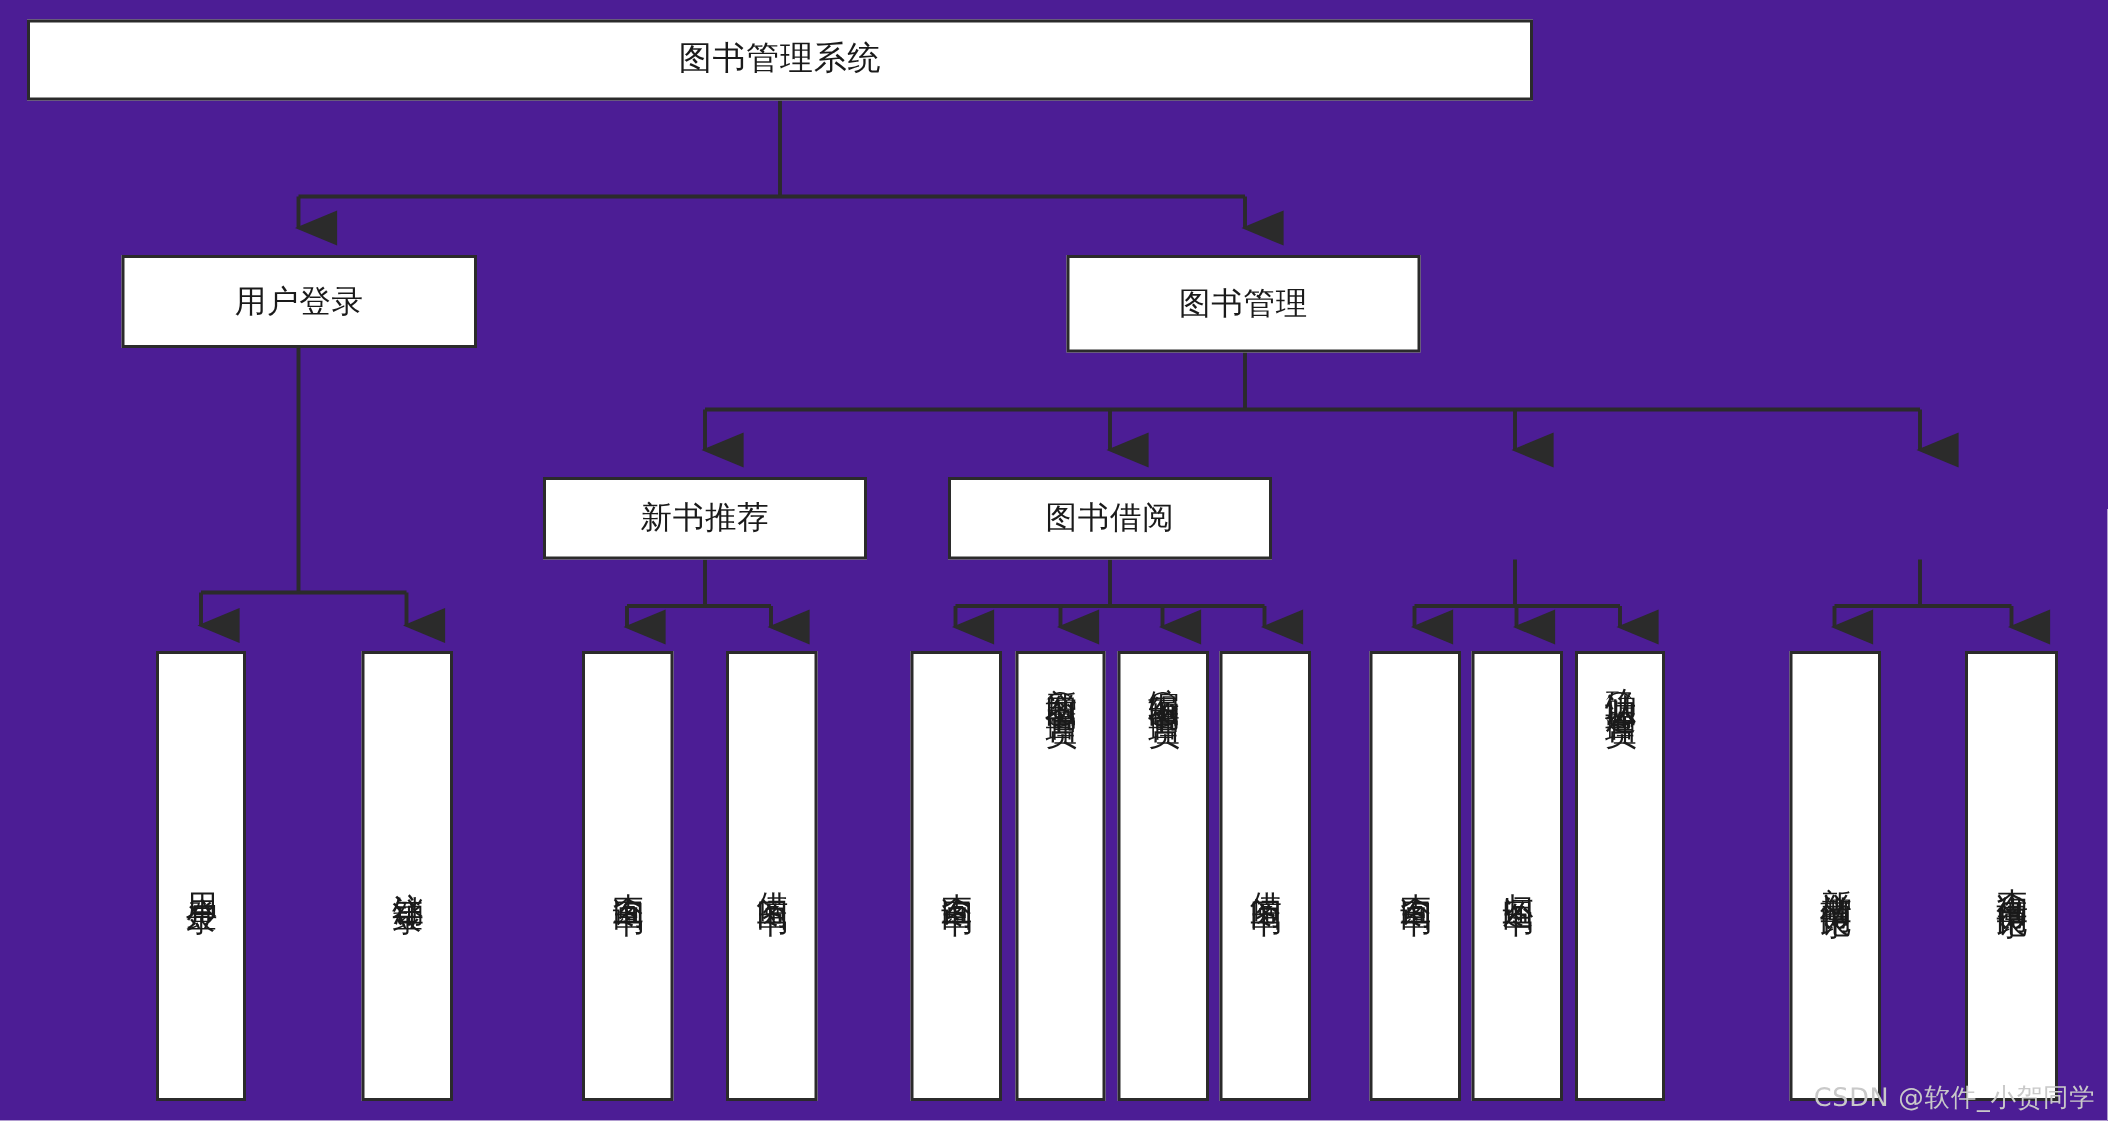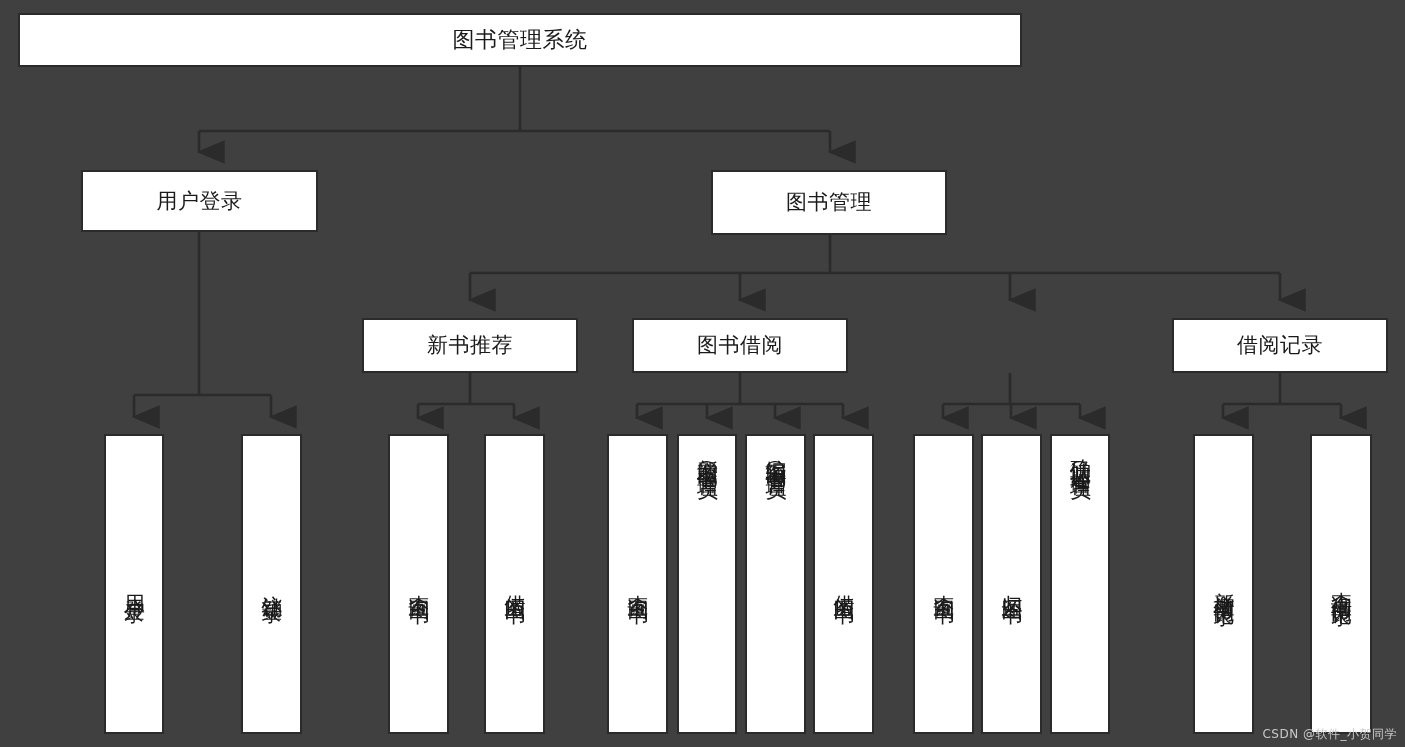--- a/index.html
+++ b/index.html
@@ -8,21 +8,21 @@
     padding: 0;
     background: #ffffff;
   }
   body {
     font-family: "DejaVu Sans", "Liberation Sans", sans-serif;
   }
   #canvas {
     position: relative;
     width: 1405px;
     height: 747px;
-    background: #404040;
+    background: #4c1d95;
     overflow: hidden;
   }
   #connectors {
     position: absolute;
     left: 0;
     top: 0;
     width: 1405px;
     height: 747px;
     pointer-events: none;
   }
@@ -68,21 +68,21 @@
     margin: 0 auto;
   }
   .node.vert.centered {
     align-items: center;
     padding-top: 0;
   }
   .watermark {
     position: absolute;
     right: 8px;
     bottom: 4px;
-    font-size: 12px;
+    font-size: 17px;
     color: #c9c9c9;
     letter-spacing: 0.5px;
     z-index: 3;
     white-space: nowrap;
     font-family: "DejaVu Sans", "Liberation Sans", sans-serif;
   }
 </style>
 </head>
 <body>
 
@@ -148,23 +148,20 @@
   <div class="node horiz" style="left:711px; top:170px; width:236px; height:65px;">
     <span class="label">图书管理</span>
   </div>
 
   <div class="node horiz" style="left:632px; top:318px; width:216px; height:55px;">
     <span class="label">图书借阅</span>
   </div>
   <div class="node horiz" style="left:362px; top:318px; width:216px; height:55px;">
     <span class="label">新书推荐</span>
   </div>
-  <div class="node horiz" style="left:1172px; top:318px; width:216px; height:55px;">
-    <span class="label">借阅记录</span>
-  </div>
 
   <div class="node vert centered" style="left:104px; top:434px; width:60px; height:300px;">
     <span class="label">用户登录</span>
   </div>
   <div class="node vert centered" style="left:241px; top:434px; width:61px; height:300px;">
     <span class="label">注销登录</span>
   </div>
 
   <div class="node vert centered" style="left:388px; top:434px; width:61px; height:300px;">
     <span class="label">查询图书</span>

